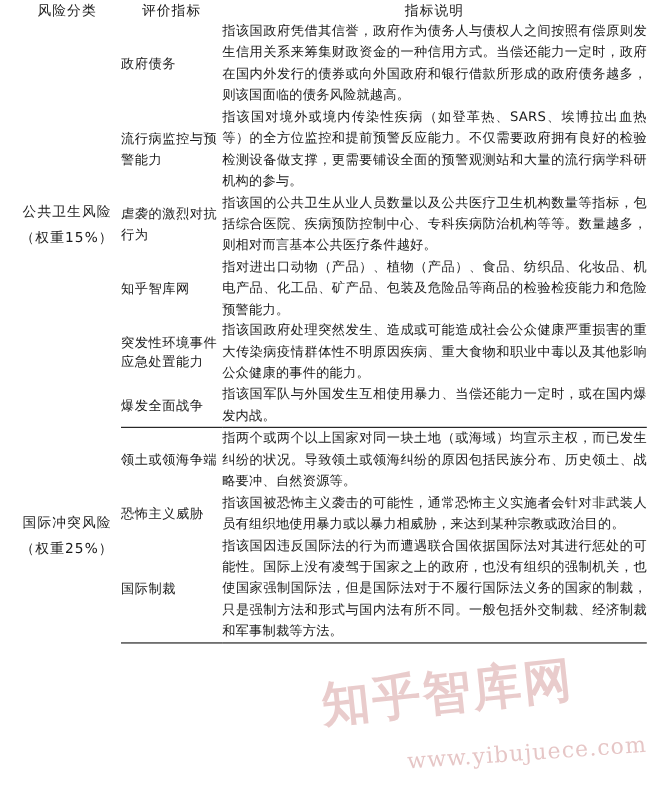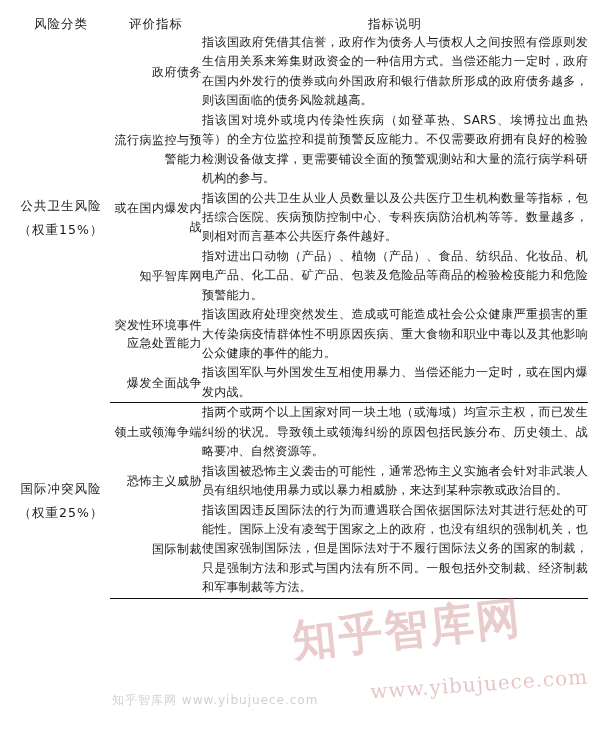--- a/index.html
+++ b/index.html
@@ -13,21 +13,21 @@
     font-family: "DejaVu Sans", "Liberation Sans", sans-serif;
     color: #1a1a1a;
     position: relative;
     overflow: hidden;
   }
   .page {
     position: relative;
     width: 474px;
     height: 730px;
     box-sizing: border-box;
-    padding: 16px 12px 0 12px;
+    padding: 2px 12px 0 12px;
   }
   table.risk-table {
     width: 576px;
     border-collapse: collapse;
     table-layout: fixed;
     font-size: 11.5px;
   }
   table.risk-table col.c1 { width: 98px; }
   table.risk-table col.c2 { width: 92px; }
   table.risk-table col.c3 { width: 386px; }
@@ -56,21 +56,21 @@
     border-bottom: 1.1px solid #111;
   }
   td.cat {
     text-align: center;
     font-size: 12.5px;
     line-height: 1.9;
     letter-spacing: 1px;
     border-right: 0.9px solid #bdbdbd;
   }
   td.metric {
-    text-align: right;
+    text-align: left;
     font-size: 12px;
     line-height: 1.55;
     letter-spacing: 0.5px;
     border-right: 0.9px solid #bdbdbd;
     padding-left: 4px;
     padding-right: 4px;
   }
   td.desc {
     text-align: justify;
     text-align-last: left;
@@ -163,21 +163,21 @@
           <span class="cat-weight">（权重15%）</span>
         </td>
         <td class="metric">政府债务</td>
         <td class="desc">指该国政府凭借其信誉，政府作为债务人与债权人之间按照有偿原则发生信用关系来筹集财政资金的一种信用方式。当偿还能力一定时，政府在国内外发行的债券或向外国政府和银行借款所形成的政府债务越多，则该国面临的债务风险就越高。</td>
       </tr>
       <tr>
         <td class="metric">流行病监控与预警能力</td>
         <td class="desc">指该国对境外或境内传染性疾病（如登革热、SARS、埃博拉出血热等）的全方位监控和提前预警反应能力。不仅需要政府拥有良好的检验检测设备做支撑，更需要铺设全面的预警观测站和大量的流行病学科研机构的参与。</td>
       </tr>
       <tr>
-        <td class="metric">或在国内爆发内战</td>
+        <td class="metric">虐袭的激烈对抗行为</td>
         <td class="desc">指该国的公共卫生从业人员数量以及公共医疗卫生机构数量等指标，包括综合医院、疾病预防控制中心、专科疾病防治机构等等。数量越多，则相对而言基本公共医疗条件越好。</td>
       </tr>
       <tr>
         <td class="metric">知乎智库网</td>
         <td class="desc">指对进出口动物（产品）、植物（产品）、食品、纺织品、化妆品、机电产品、化工品、矿产品、包装及危险品等商品的检验检疫能力和危险预警能力。</td>
       </tr>
       <tr>
         <td class="metric">突发性环境事件应急处置能力</td>
         <td class="desc">指该国政府处理突然发生、造成或可能造成社会公众健康严重损害的重大传染病疫情群体性不明原因疾病、重大食物和职业中毒以及其他影响公众健康的事件的能力。</td>
       </tr>
@@ -204,16 +204,15 @@
       </tr>
     </tbody>
   </table>
 
   <div class="note">
   </div>
 
   <div class="watermark">
     <div class="wm-main">知乎智库网</div>
     <div class="wm-url">www.yibujuece.com</div>
-    <div class="wm-faint">知乎智库网 www.yibujuece.com</div>
   </div>
 
 </div>
 
 </body></html>

